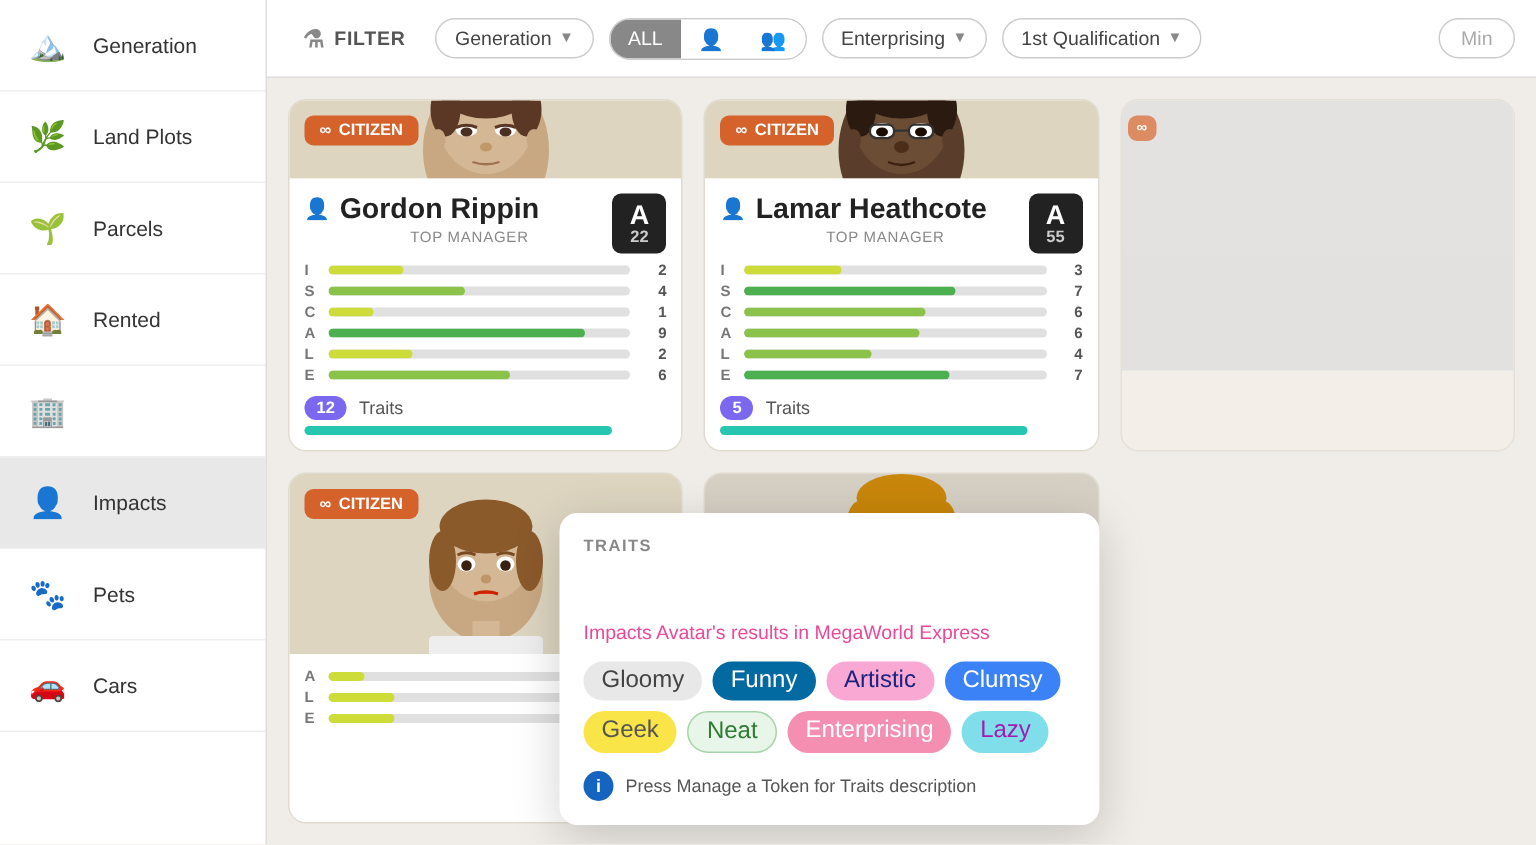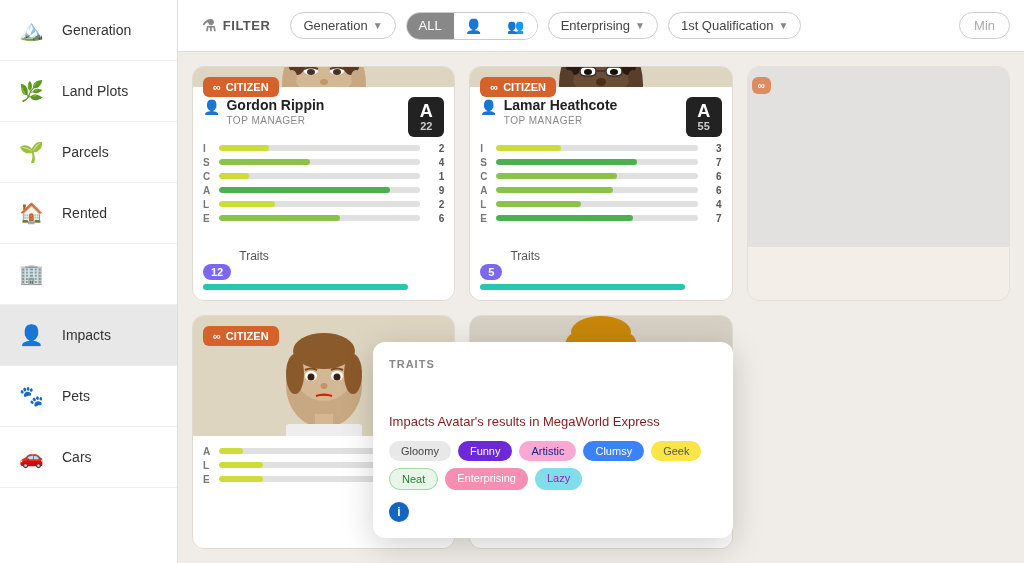--- a/index.html
+++ b/index.html
@@ -182,31 +182,32 @@
       margin-bottom: 6px;
     }
 
     .card-name-area {
       display: flex;
       align-items: flex-start;
       gap: 6px;
     }
     .person-icon { font-size: 14px; color: #555; margin-top: 2px; }
     .card-name {
-      font-size: 14px;
+      font-size: 19px;
       font-weight: 700;
       color: #222;
       line-height: 1.2;
     }
     .card-role {
       font-size: 10px;
       color: #888;
       text-transform: uppercase;
       letter-spacing: 0.5px;
       margin-top: 2px;
+      margin-left: 47px;
     }
     .grade-badge {
       background: #222;
       color: #fff;
       width: 36px;
       height: 40px;
       border-radius: 6px;
       display: flex;
       flex-direction: column;
       align-items: center;
@@ -255,21 +256,20 @@
       align-items: center;
       gap: 8px;
     }
     .traits-count {
       background: #7B68EE;
       color: #fff;
       font-size: 11px;
       font-weight: 700;
       padding: 2px 8px;
       border-radius: 10px;
-      margin-top: 32px;
     }
     .traits-label {
       font-size: 12px;
       color: #555;
     }
 
     .teal-bar {
       height: 6px;
       background: #26c6b0;
       margin-top: 4px;
@@ -292,40 +292,40 @@
     .popup-title {
       font-size: 11px;
       font-weight: 700;
       color: #888;
       letter-spacing: 1px;
       text-transform: uppercase;
       margin-bottom: 6px;
     }
     .popup-desc {
       font-size: 13px;
-      color: #7f1d1d;
+      color: #ec4899;
       margin-bottom: 12px;
       margin-top: 44px;
     }
     .traits-tags {
       display: flex;
       flex-wrap: wrap;
       gap: 7px;
       margin-bottom: 12px;
     }
     .trait-tag {
       padding: 4px 12px;
       border-radius: 16px;
-      font-size: 11px;
+      font-size: 16px;
       font-weight: 500;
       cursor: pointer;
       text-align: center;
     }
     .trait-tag.gray { background: #e8e8e8; color: #444; }
-    .trait-tag.purple { background: #6d28d9; color: #fff; }
+    .trait-tag.purple { background: #0369a1; color: #fff; }
     .trait-tag.blue-light { background: #f9a8d4; color: #1a237e; }
     .trait-tag.orange { background: #3b82f6; color: #fff; }
     .trait-tag.yellow { background: #f9e547; color: #555; }
     .trait-tag.green { background: #e8f5e9; color: #2e7d32; border: 1px solid #a5d6a7; }
     .trait-tag.pink { background: #f48fb1; color: #fff; }
     .trait-tag.teal { background: #80deea; color: #a21caf; }
 
     .popup-hint {
       display: flex;
       align-items: center;
@@ -750,17 +750,18 @@
           <span class="trait-tag purple">Funny</span>
           <span class="trait-tag blue-light">Artistic</span>
           <span class="trait-tag orange">Clumsy</span>
           <span class="trait-tag yellow">Geek</span>
           <span class="trait-tag green">Neat</span>
           <span class="trait-tag pink">Enterprising</span>
           <span class="trait-tag teal">Lazy</span>
         </div>
       <div class="popup-hint">
         <div class="info-icon">i</div>
+        <span>Press Manage a Token for Traits description</span>
       </div>
     </div>
 
   </div>
 </div>
 
 </body></html>

